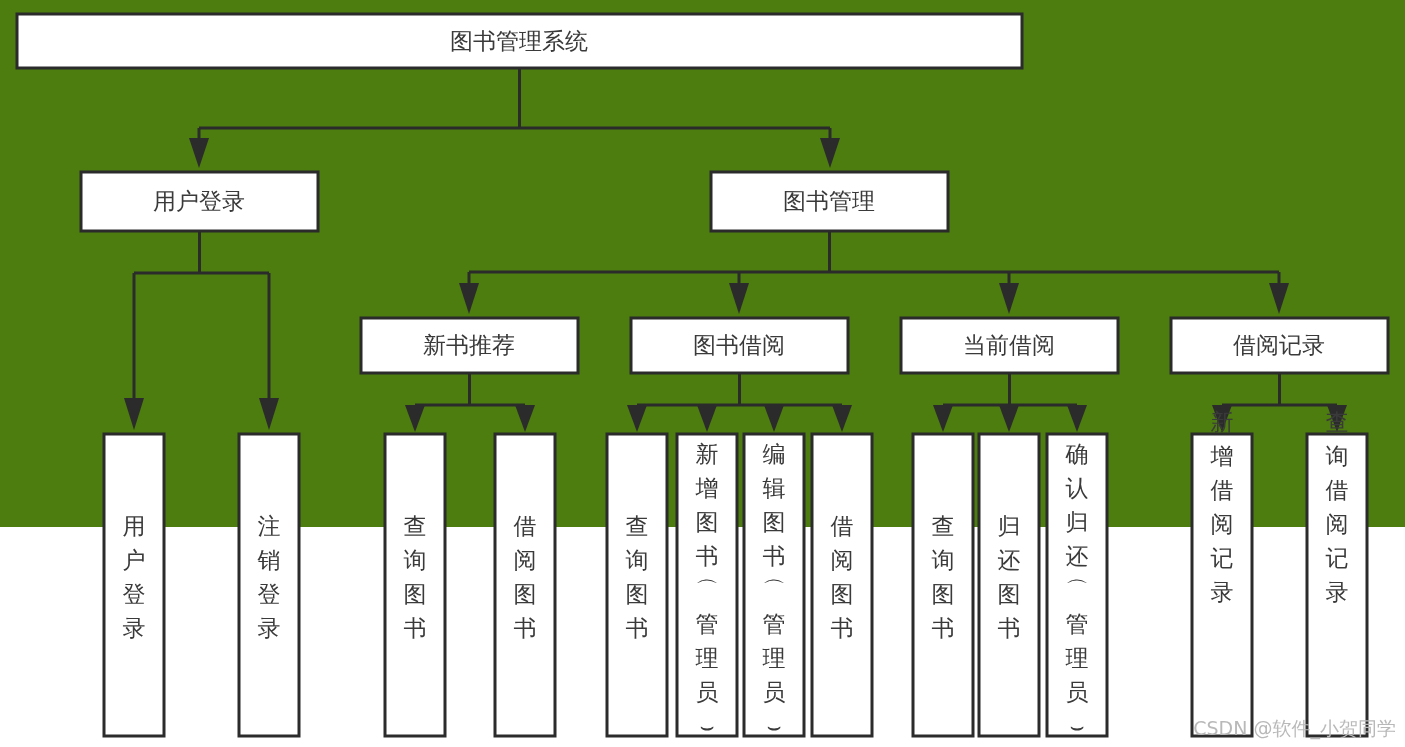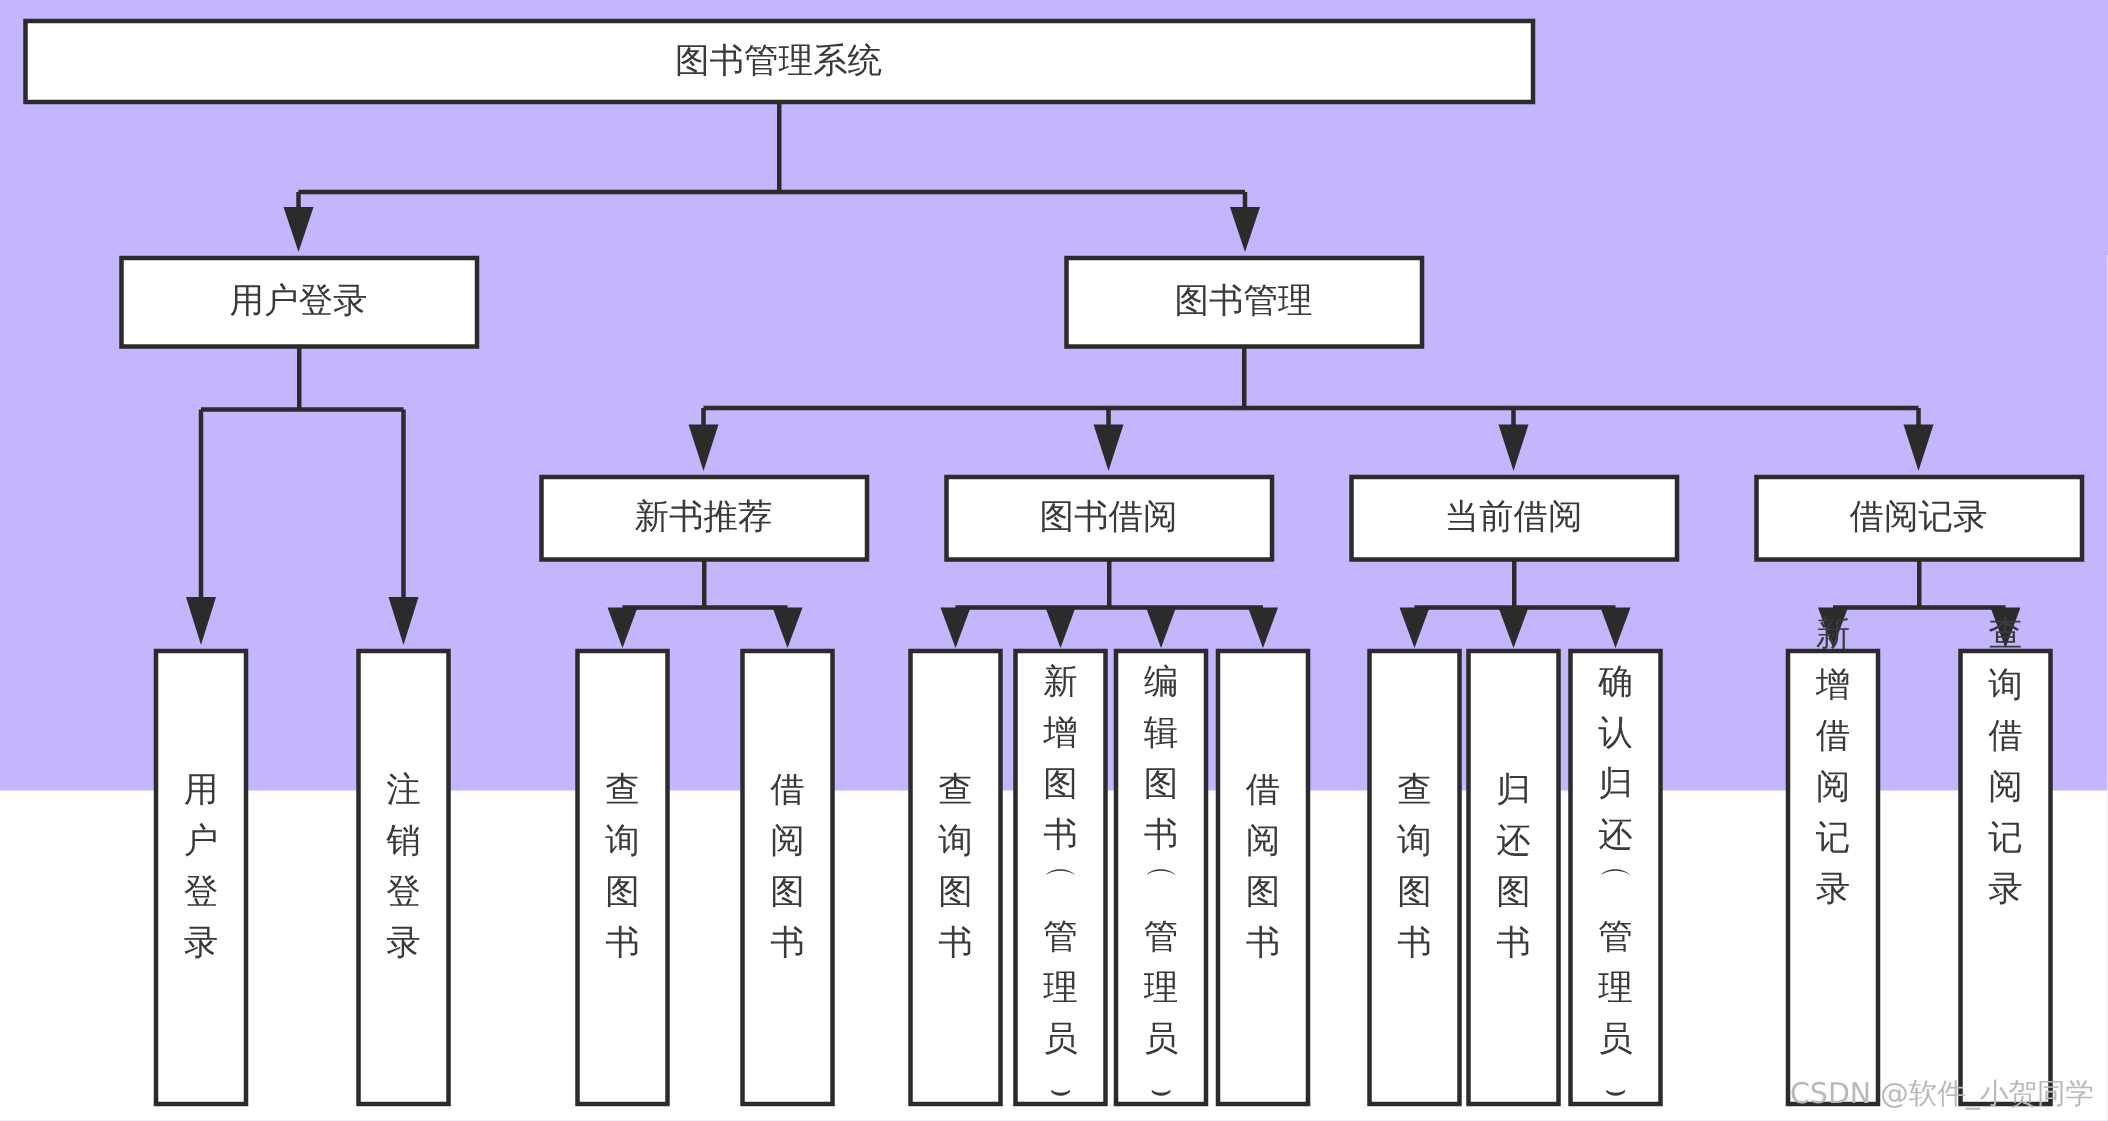--- a/index.html
+++ b/index.html
@@ -10,21 +10,21 @@
   body {
     width: 1405px;
     height: 747px;
     font-family: "DejaVu Sans", "Liberation Sans", sans-serif;
     overflow: hidden;
   }
   #diagram-root {
     position: relative;
     width: 1405px;
     height: 527px;
-    background: #c4b5fd;
+    background: #4d7c0f;
   }
   svg.diagram-canvas {
     position: absolute;
     left: 0;
     top: 0;
     width: 1405px;
     height: 747px;
   }
   .node-box {
     fill: #ffffff;

